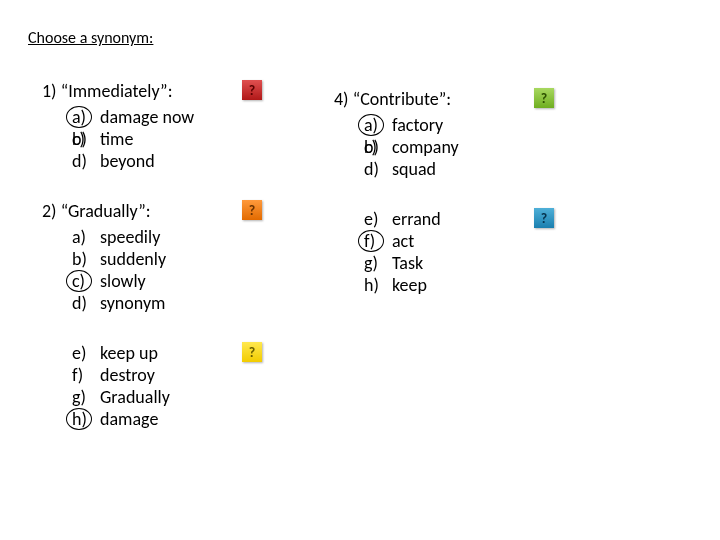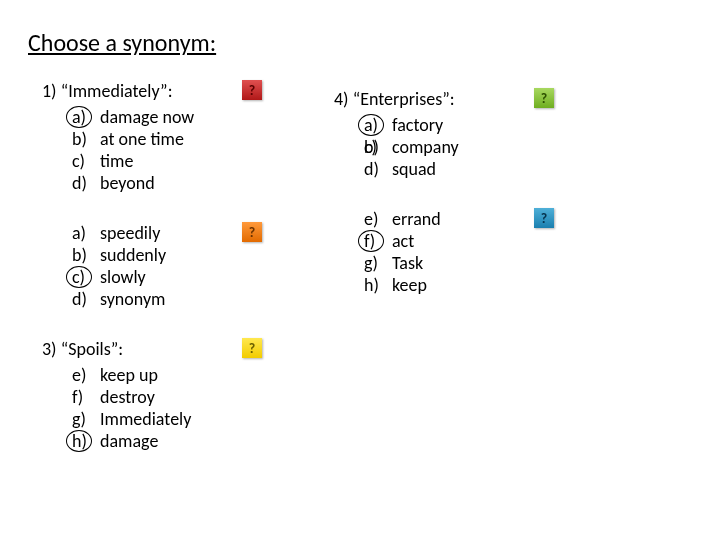--- a/index.html
+++ b/index.html
@@ -10,21 +10,21 @@
     font-family: Calibri, Arial, sans-serif;
     font-size: 18px;
     color: #000;
     background: #fff;
     position: relative;
   }
   .title {
     position: absolute;
     top: 28px;
     left: 28px;
-    font-size: 24px;
+    font-size: 16px;
     text-decoration: underline;
   }
   .col {
     position: absolute;
     top: 80px;
     width: 280px;
   }
   .col.left { left: 42px; }
   .col.right { left: 334px; top: 88px; }
   .question {
@@ -83,48 +83,48 @@
 <body>
 
 <div class="title">Choose a synonym:</div>
 
 <div class="col left" id="col-left">
     <div class="question">
       <div class="q-word"><span>1)</span> <span> “Immediately”:</span></div>
       <div class="hint red">?</div>
       <ul class="options">
         <li><span class="opt-letter">a)</span><span class="circle"></span><span>damage now</span></li>
-        <li><span class="opt-letter">b)</span><span>at one time</span></li>
+        <li><span class="opt-letter">b)</span></li>
         <li><span class="opt-letter">c)</span><span>time</span></li>
         <li><span class="opt-letter">d)</span><span>beyond</span></li>
       </ul>
     </div>
     <div class="question">
+      <div class="q-word"><span>2)</span> <span> “Gradually”:</span></div>
       <div class="hint orange">?</div>
       <ul class="options">
         <li><span class="opt-letter">a)</span><span>speedily</span></li>
         <li><span class="opt-letter">b)</span><span>suddenly</span></li>
         <li><span class="opt-letter">c)</span><span class="circle"></span><span>slowly</span></li>
         <li><span class="opt-letter">d)</span><span>synonym</span></li>
       </ul>
     </div>
     <div class="question">
-      <div class="q-word"><span>3)</span> <span> “Spoils”:</span></div>
       <div class="hint yellow">?</div>
       <ul class="options">
         <li><span class="opt-letter">e)</span><span>keep up</span></li>
         <li><span class="opt-letter">f)</span><span>destroy</span></li>
-        <li><span class="opt-letter">g)</span><span>Immediately</span></li>
+        <li><span class="opt-letter">g)</span><span>Gradually</span></li>
         <li><span class="opt-letter">h)</span><span class="circle"></span><span>damage</span></li>
       </ul>
     </div>
   </div>
 <div class="col right" id="col-right">
     <div class="question">
-      <div class="q-word"><span>4)</span> <span> “Enterprises”:</span></div>
+      <div class="q-word"><span>4)</span> <span> “Contribute”:</span></div>
       <div class="hint green">?</div>
       <ul class="options">
         <li><span class="opt-letter">a)</span><span class="circle"></span><span>factory</span></li>
         <li><span class="opt-letter">b)</span></li>
         <li><span class="opt-letter">c)</span><span>company</span></li>
         <li><span class="opt-letter">d)</span><span>squad</span></li>
       </ul>
     </div>
     <div class="question">
       <div class="hint blue">?</div>

